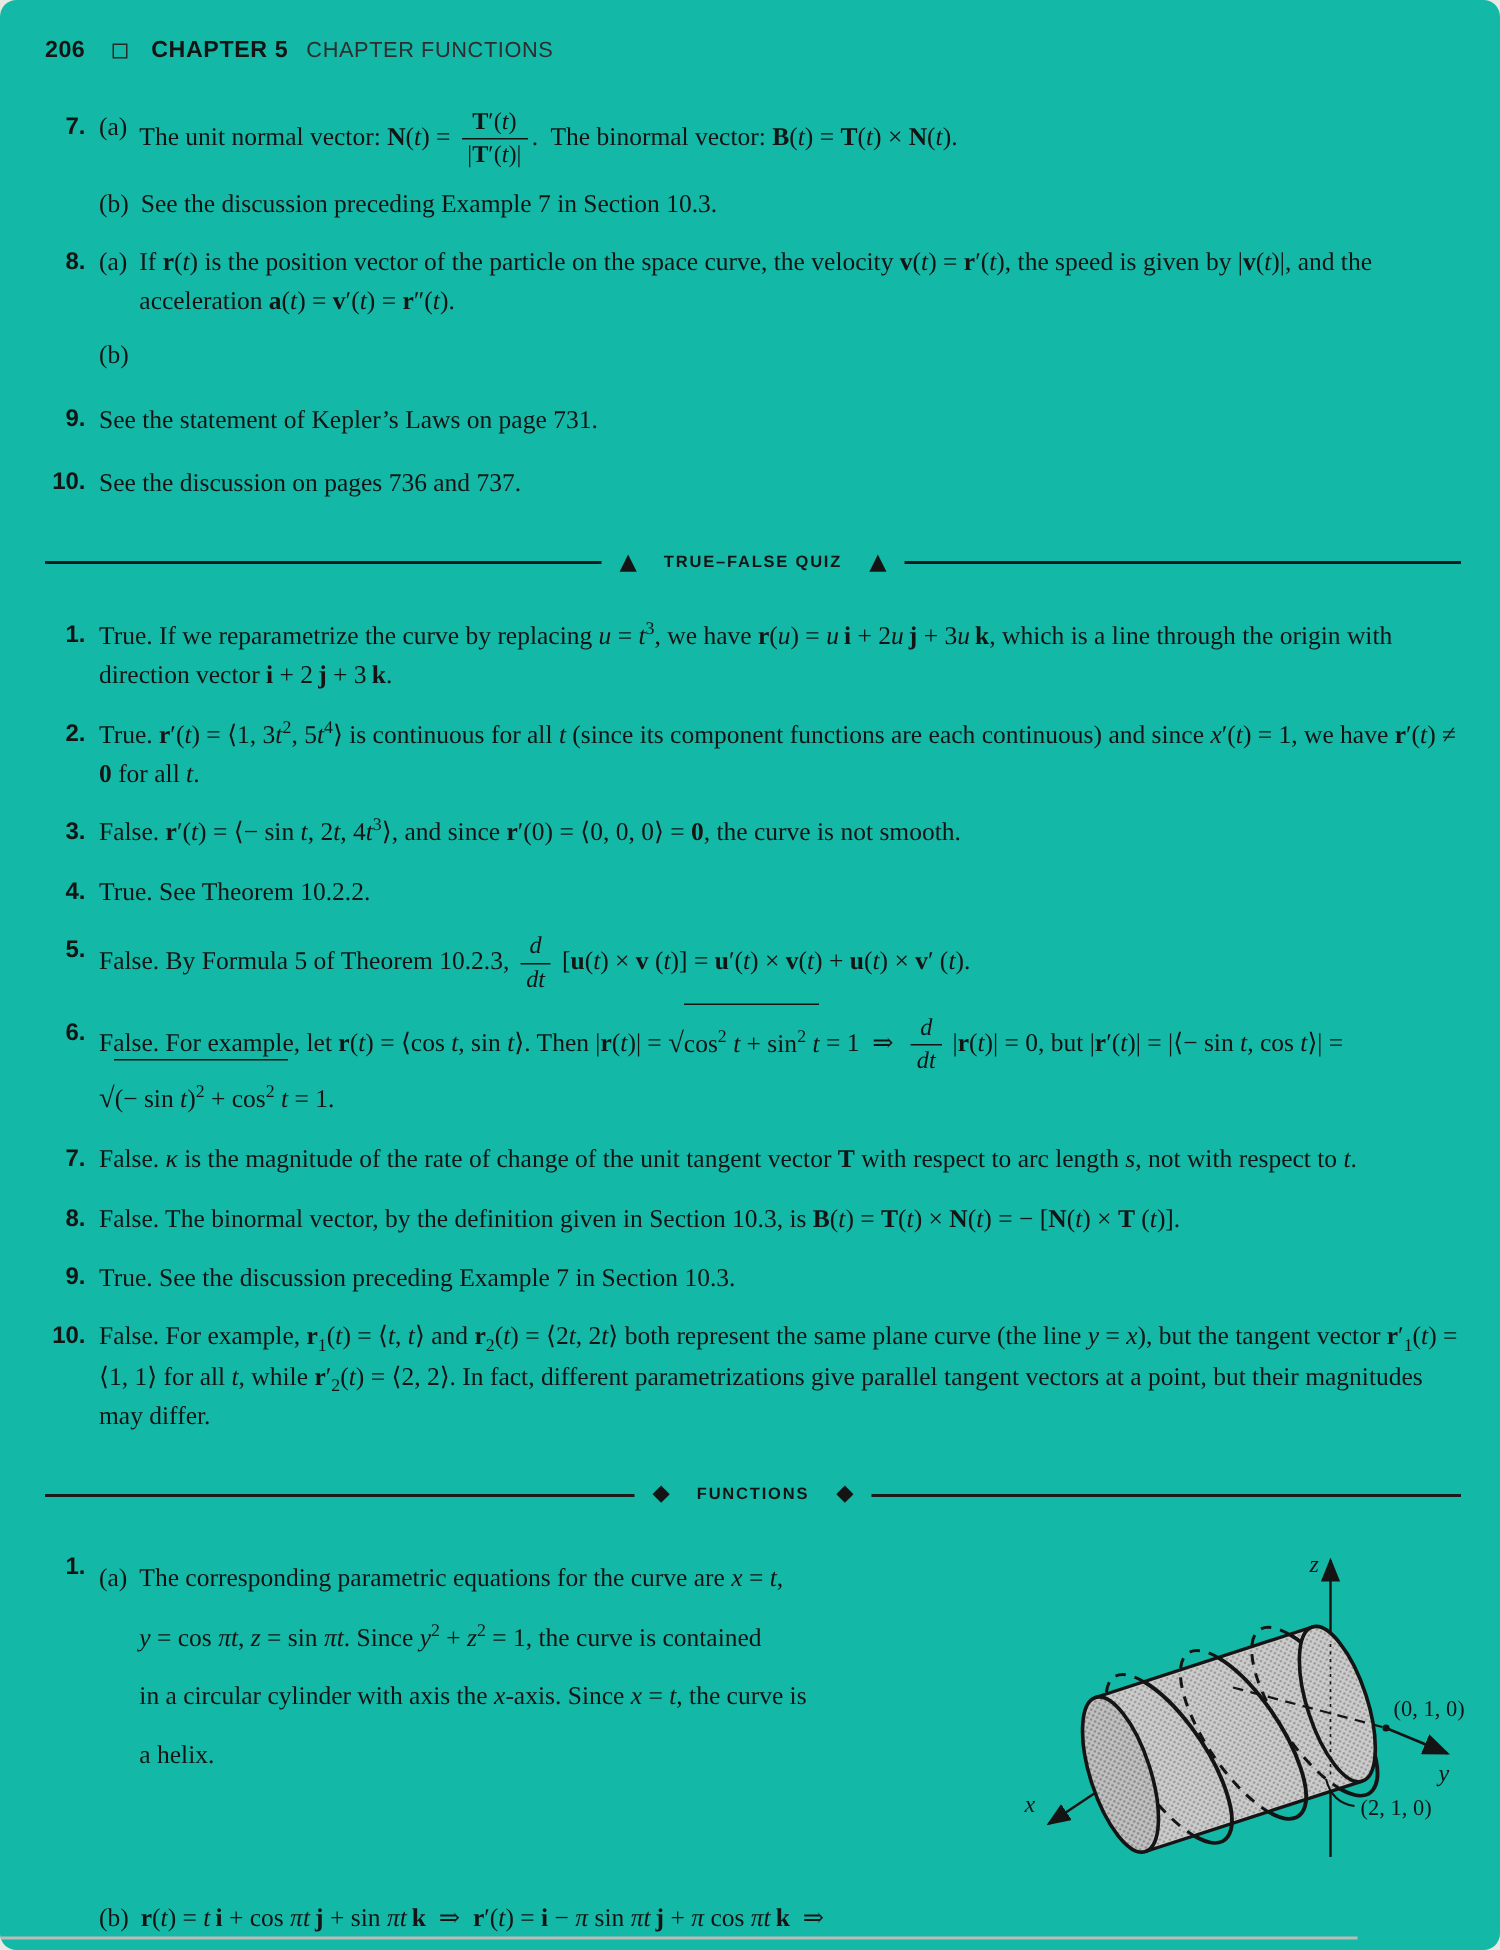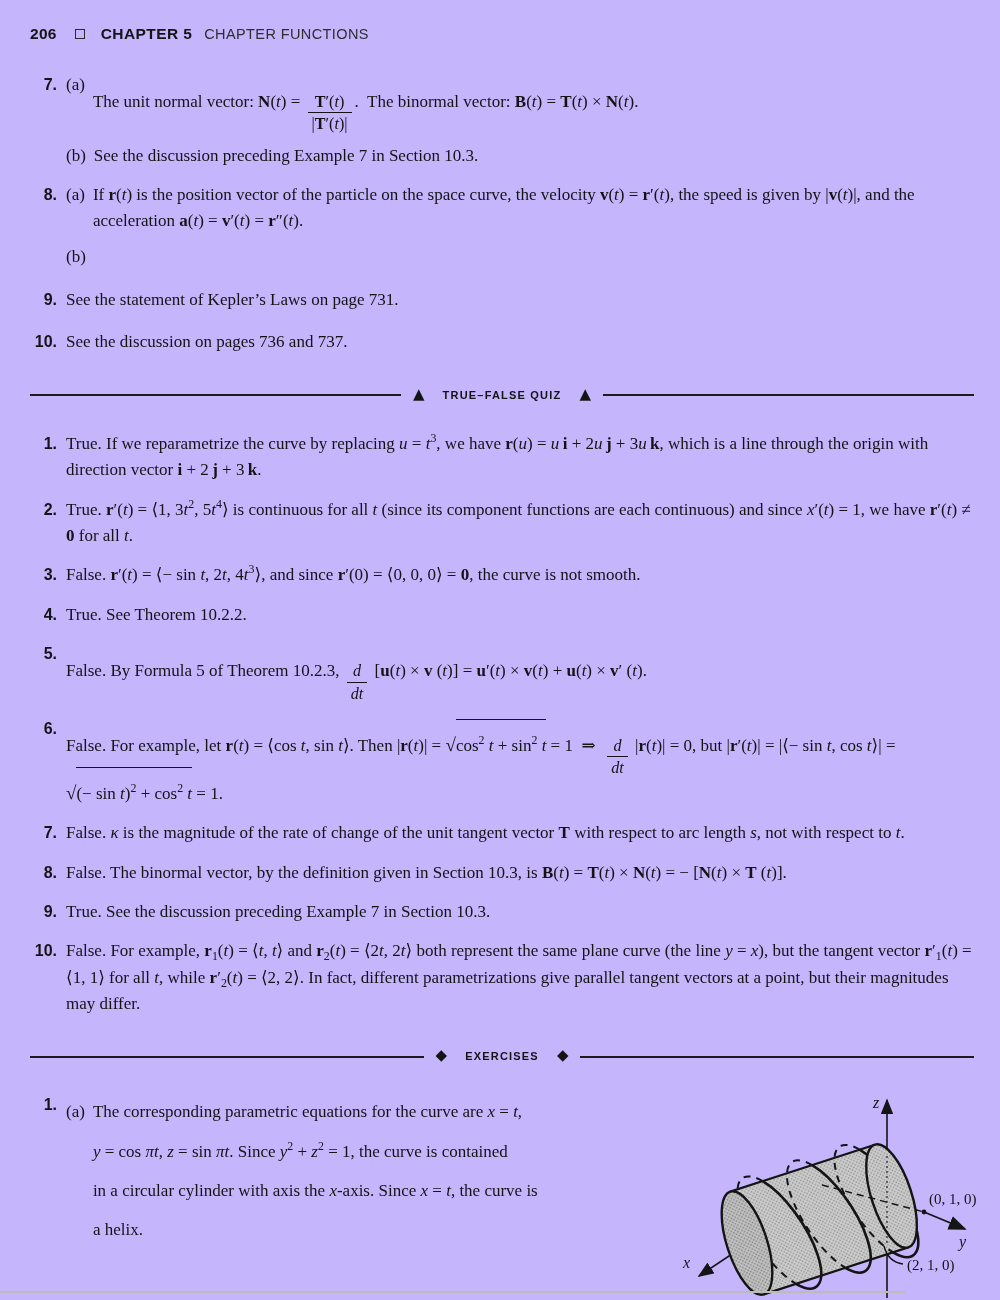--- a/index.html
+++ b/index.html
@@ -1,22 +1,23 @@
 <!DOCTYPE html>
 <html><head>
 <meta charset="utf-8">
 <style>
   * { margin:0; padding:0; box-sizing:border-box; }
   html,body { background:#e8e8e4; }
   .page {
     position:relative; width:1000px; height:1300px; margin:0 auto;
-    background:#c4b5fd; color:#141414; overflow:hidden;
+    background:#14b8a6; color:#141414; overflow:hidden;
     font-family:"Liberation Serif","DejaVu Serif","DejaVu Sans",serif;
     font-size:17px; line-height:1.55;
     padding:22px 26px 0 30px;
+    border-radius:11px;
   }
   
   .hdr { display:flex; align-items:center; margin-bottom:26px;
          font-family:"Liberation Sans","DejaVu Sans",sans-serif; }
   .hdr .pg  { font-weight:bold; font-size:15.5px; letter-spacing:.3px; }
   .hdr .box { display:inline-block; width:10px; height:10px; border:1.6px solid #2a2a2a; margin:0 16px 0 18px; }
   .hdr .ch  { font-weight:bold; font-size:15.5px; letter-spacing:.4px; }
   .hdr .ct  { font-size:14.5px; color:#2e2e2e; margin-left:12px; letter-spacing:.4px; }
   
   .item { display:flex; margin-bottom:13px; }
@@ -27,21 +28,21 @@
   }
   .item .bd { flex:1; }
   .part { display:flex; margin-bottom:9px; align-items:flex-start; }
   .part:last-child { margin-bottom:0; }
   .part .pl { margin-right:8px; white-space:nowrap; }
   
   i { font-family:"Liberation Serif","DejaVu Serif",serif; }
   sup,sub { font-size:70%; line-height:0; }
   .frac { display:inline-flex; flex-direction:column; vertical-align:middle;
           text-align:center; line-height:1.2; font-size:0.95em; margin:0 3px; }
-  .frac .top { border-bottom:1.4px solid #141414; padding:0 4px 1px; display:block;margin-top:20px; }
+  .frac .top { border-bottom:1.4px solid #141414; padding:0 4px 1px; display:block; }
   .frac .bot { padding:1px 4px 0; display:block; }
   .sqrt { white-space:nowrap; }
   .sqrt .sg { font-size:112%; }
   .sqrt .rad { border-top:1.4px solid #141414; padding-top:16px; }
   
   .sechead { display:flex; align-items:center; gap:12px; margin:28px 0 24px; }
   .sechead .rule { flex:1; height:2px; background:#1b1b1b; }
   .sechead .mk { font-family:"DejaVu Sans",sans-serif; font-size:15px; position:relative; top:-1px; }
   .sechead .ttl { font-family:"Liberation Sans","DejaVu Sans",sans-serif; font-weight:bold;
                   font-size:11px; letter-spacing:1.2px; padding:0 6px; }
@@ -160,21 +161,21 @@
     </div>
     <div class="item">
       <div class="no">10.</div>
       <div class="bd">False. For example, <b>r</b><sub>1</sub>(<i>t</i>) = ⟨<i>t</i>, <i>t</i>⟩ and <b>r</b><sub>2</sub>(<i>t</i>) = ⟨2<i>t</i>, 2<i>t</i>⟩ both represent the same plane curve (the line <i>y</i> = <i>x</i>), but the tangent vector <b>r</b>′<sub>1</sub>(<i>t</i>) = ⟨1, 1⟩ for all <i>t</i>, while <b>r</b>′<sub>2</sub>(<i>t</i>) = ⟨2, 2⟩. In fact, different parametrizations give parallel tangent vectors at a point, but their magnitudes may differ.</div>
     </div>
   </section>
 
   <div class="sechead">
     <span class="rule"></span>
     <span class="mk">◆</span>
-    <span class="ttl">EXERCISES</span>
+    <span class="ttl">FUNCTIONS</span>
     <span class="mk">◆</span>
     <span class="rule"></span>
   </div>
 
   <section>
     <div class="item">
       <div class="no">1.</div>
       <div class="bd">
         <div class="ex-a">
           <div class="part txt">

